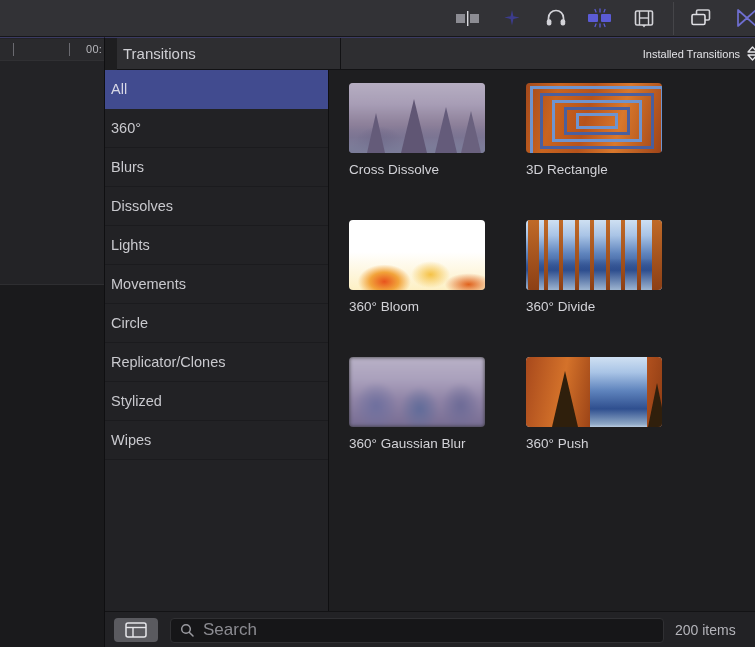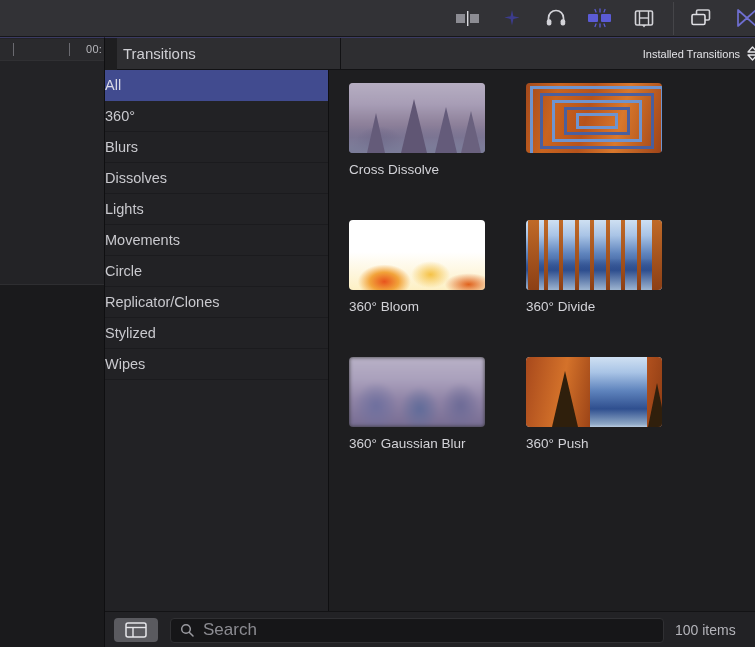--- a/index.html
+++ b/index.html
@@ -111,22 +111,22 @@
   
   .cats {
     position: absolute; left: 0; top: 32px;
     width: 224px; height: 541px;
     background: #222225;
     border-right: 1px solid #0f0f11;
     box-sizing: border-box;
     overflow: hidden;
   }
   .cat {
-    height: 31px; display: flex; align-items: center;
-    padding-left: 0;
+    height: 39px; display: flex; align-items: center;
+    padding-left: 6px;
     font-size: 14.5px; color: #c9c9ce;
     border-bottom: 1px solid #1b1b1e;
     box-sizing: border-box;
     cursor: default;
   }
   .cat.selected {
     background: #414b8f;
     color: #d8d8e6;
     border-bottom: 1px solid #414b8f;
   }
@@ -388,20 +388,21 @@
           </div>
           <div class="cell">
             <div class="thumb">
               <div class="art orange-rock"></div>
               <div class="rect3d-frame" style="left:4px;top:3px;width:128px;height:64px;border-width:3px;border-color:#6f94cf"></div>
               <div class="rect3d-frame" style="left:14px;top:10px;width:108px;height:50px;border-width:3px;border-color:#4a5f9e"></div>
               <div class="rect3d-frame" style="left:26px;top:17px;width:84px;height:36px;border-width:3px;border-color:#6f94cf"></div>
               <div class="rect3d-frame" style="left:38px;top:24px;width:60px;height:22px;border-width:3px;border-color:#4a5f9e"></div>
               <div class="rect3d-frame" style="left:50px;top:30px;width:36px;height:10px;border-width:3px;border-color:#6f94cf"></div>
             </div>
+            <div class="cell-label">3D Rectangle</div>
           </div>
           <div class="cell">
             <div class="thumb">
               <div class="art bloom"></div>
             </div>
             <div class="cell-label">360° Bloom</div>
           </div>
           <div class="cell">
             <div class="thumb">
               <div class="art blue-mtn"></div>
@@ -447,16 +448,16 @@
       </div>
       <div class="search">
         <span class="mag">
           <svg width="14" height="14" viewBox="0 0 14 14">
             <circle cx="6" cy="6" r="4.3" fill="none" stroke="#9a9aa0" stroke-width="1.5"></circle>
             <line x1="9.2" y1="9.2" x2="13" y2="13" stroke="#9a9aa0" stroke-width="1.5" stroke-linecap="round"></line>
           </svg>
         </span>
         <input type="text" placeholder="Search" value="" style="">
       </div>
-      <div class="count">100 items</div>
+      <div class="count">200 items</div>
     </div>
   </div>
 </div>
 
 </body></html>

